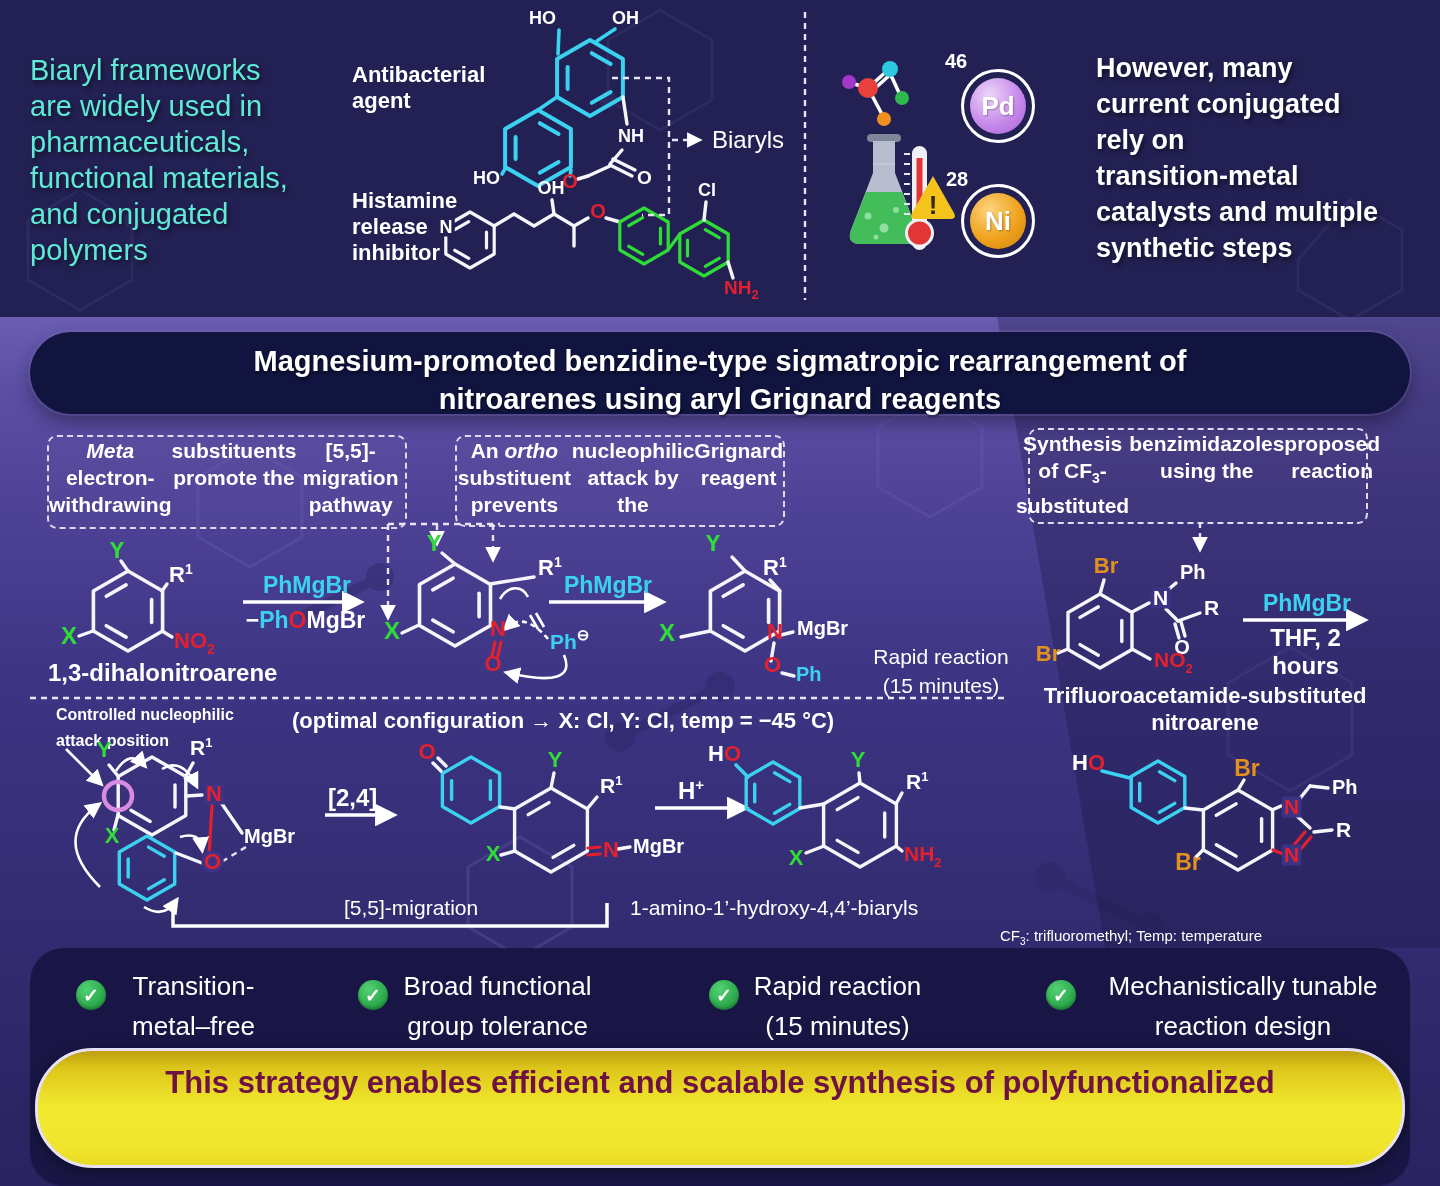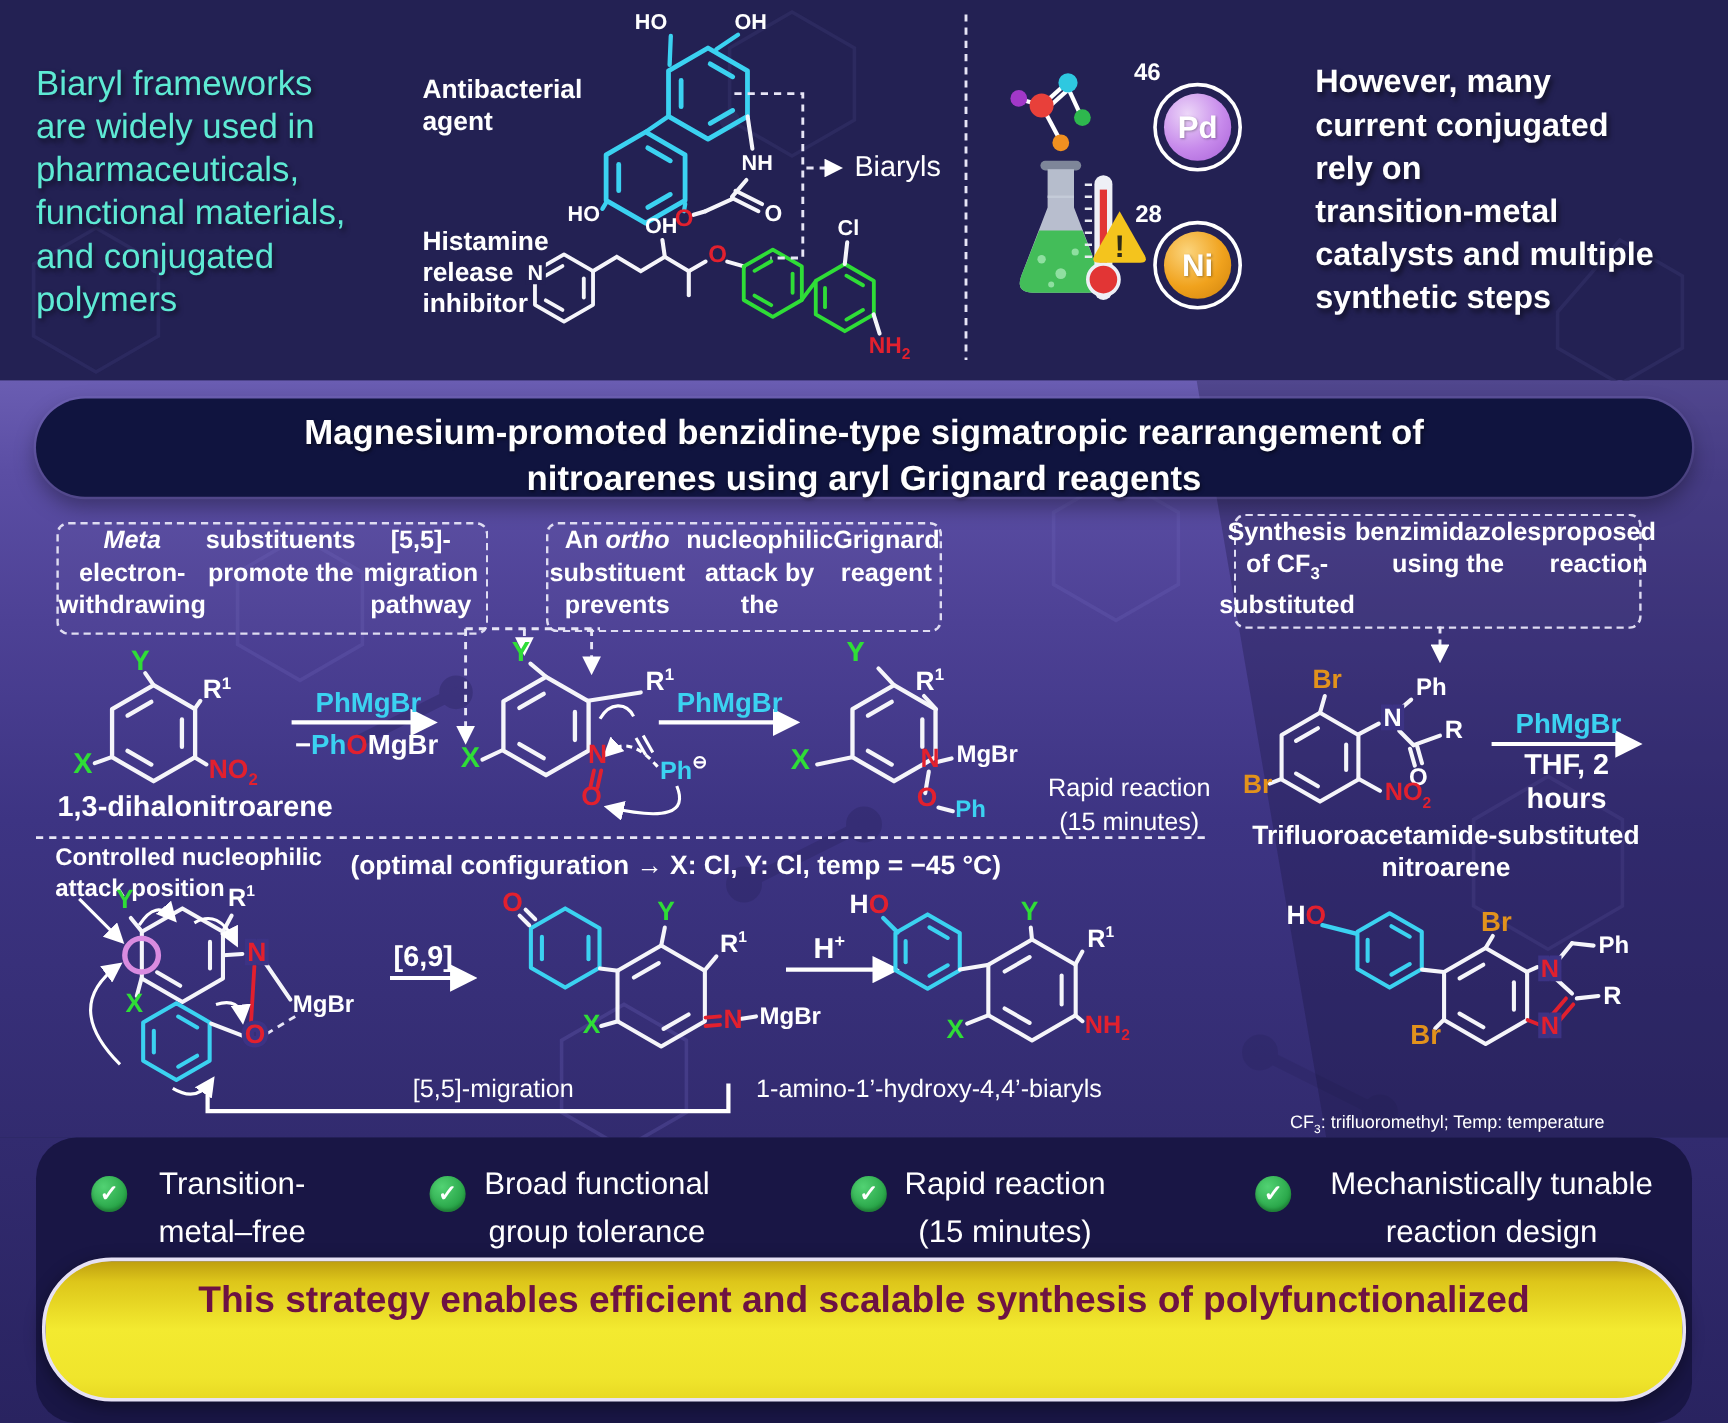--- a/index.html
+++ b/index.html
@@ -395,21 +395,21 @@
     <text x="124" y="114" font-size="21" fill="#e2202e"><tspan>NO</tspan><tspan dy="6" font-size="13">2</tspan></text>
   </svg>
 
   <div class="abs reagent" style="left:1252px;top:590px;width:110px">PhMgBr</div>
   <div class="abs bold24" style="left:1238px;top:624px;width:135px;text-align:center;font-size:24px">THF, 2 hours</div>
   <div class="abs struct-label" style="left:1035px;top:682px;width:340px;text-align:center;font-size:22px;line-height:27px">
     <div>Trifluoroacetamide-substituted</div>
     <div>nitroarene</div>
   </div>
 
-  <div class="abs struct-label" style="left:46px;top:702px;font-size:20px;line-height:26px">
+  <div class="abs struct-label" style="left:56px;top:702px;font-size:16px;line-height:26px">
     <div>Controlled nucleophilic</div>
     <div>attack position</div>
   </div>
   <div class="abs bold24" style="left:292px;top:708px;font-size:22px">(optimal configuration → X: Cl, Y: Cl, temp = −45 °C)</div>
 
   <svg class="abs" style="left:60px;top:735px" width="255" height="185" viewBox="0 0 255 185">
     <g data-ring="92,61,39,0" stroke="#f5f5fa" stroke-width="3.4">
         <polygon points="92.0,22.0 125.8,41.5 125.8,80.5 92.0,100.0 58.2,80.5 58.2,41.5" fill="none"></polygon>
         <line x1="115.0" y1="49.9" x2="115.0" y2="72.1"></line>
         <line x1="90.2" y1="86.5" x2="70.9" y2="75.3"></line>
@@ -436,21 +436,21 @@
     <path class="curl" d="M120,102 Q140,96 142,114" marker-end="url(#ah)"></path>
     <path class="curl" d="M84,172 Q104,184 116,166" marker-end="url(#ah)"></path>
     <text x="44" y="22" text-anchor="middle" font-size="22" fill="#2fdd37">Y</text>
     <text x="130" y="20" font-size="21" fill="#fff"><tspan>R</tspan><tspan dy="-8" font-size="13">1</tspan></text>
     <text x="52" y="108" text-anchor="middle" font-size="22" fill="#2fdd37">X</text>
     <text x="146" y="66" font-size="22" fill="#e2202e" class="mask-mid">N</text>
     <text x="144" y="134" font-size="22" fill="#e2202e" class="mask-mid">O</text>
     <text x="184" y="108" font-size="20" fill="#fff">MgBr</text>
   </svg>
 
-  <div class="abs bold24" style="left:328px;top:784px;font-size:24px">[6,9]</div>
+  <div class="abs bold24" style="left:328px;top:784px;font-size:24px">[2,4]</div>
 
   <svg class="abs" style="left:415px;top:735px" width="285" height="150" viewBox="0 0 285 150">
     <g data-ring="56,55,33,0" stroke="#3bd2f1" stroke-width="3.4">
         <polygon points="56.0,22.0 84.6,38.5 84.6,71.5 56.0,88.0 27.4,71.5 27.4,38.5" fill="none"></polygon>
         <line x1="75.4" y1="45.6" x2="75.4" y2="64.4"></line>
         <line x1="36.6" y1="64.4" x2="36.6" y2="45.6"></line>
       </g>
     <line class="bond" x1="18" y1="28" x2="26" y2="36"></line>
     <line class="bond" x1="23" y1="23" x2="31" y2="31"></line>
     <g data-ring="136,95,42,0" stroke="#f5f5fa" stroke-width="3.4">
@@ -533,21 +533,21 @@
     <line class="bond" x1="247" y1="62" x2="260" y2="46"></line>
     <line class="bond" x1="260" y1="46" x2="278" y2="48"></line>
     <text x="197" y="36" text-anchor="middle" font-size="23" fill="#e2921c">Br</text>
     <text x="138" y="130" text-anchor="middle" font-size="23" fill="#e2921c">Br</text>
     <text x="234" y="74" font-size="21" fill="#e2202e" class="mask-mid">N</text>
     <text x="234" y="122" font-size="21" fill="#e2202e" class="mask-mid">N</text>
     <text x="282" y="54" font-size="20" fill="#fff">Ph</text>
     <text x="286" y="97" font-size="21" fill="#fff">R</text>
   </svg>
 
-  <div class="abs w" style="left:1000px;top:927px;width:412px;text-align:center;font-size:15px">
+  <div class="abs w" style="left:1000px;top:927px;width:412px;text-align:left;font-size:15px">
     <span>CF</span><sub style="font-size:10px">3</sub><span>: trifluoromethyl; Temp: temperature</span>
   </div>
 
   <div class="abs benefits-panel"></div>
   <div class="abs benefit-icon" style="left:76px;top:980px">✓</div>
   <div class="abs benefit-text" style="left:106px;top:966px;width:175px">
     <div>Transition-</div>
     <div>metal–free</div>
   </div>
   <div class="abs benefit-icon" style="left:358px;top:980px">✓</div>

